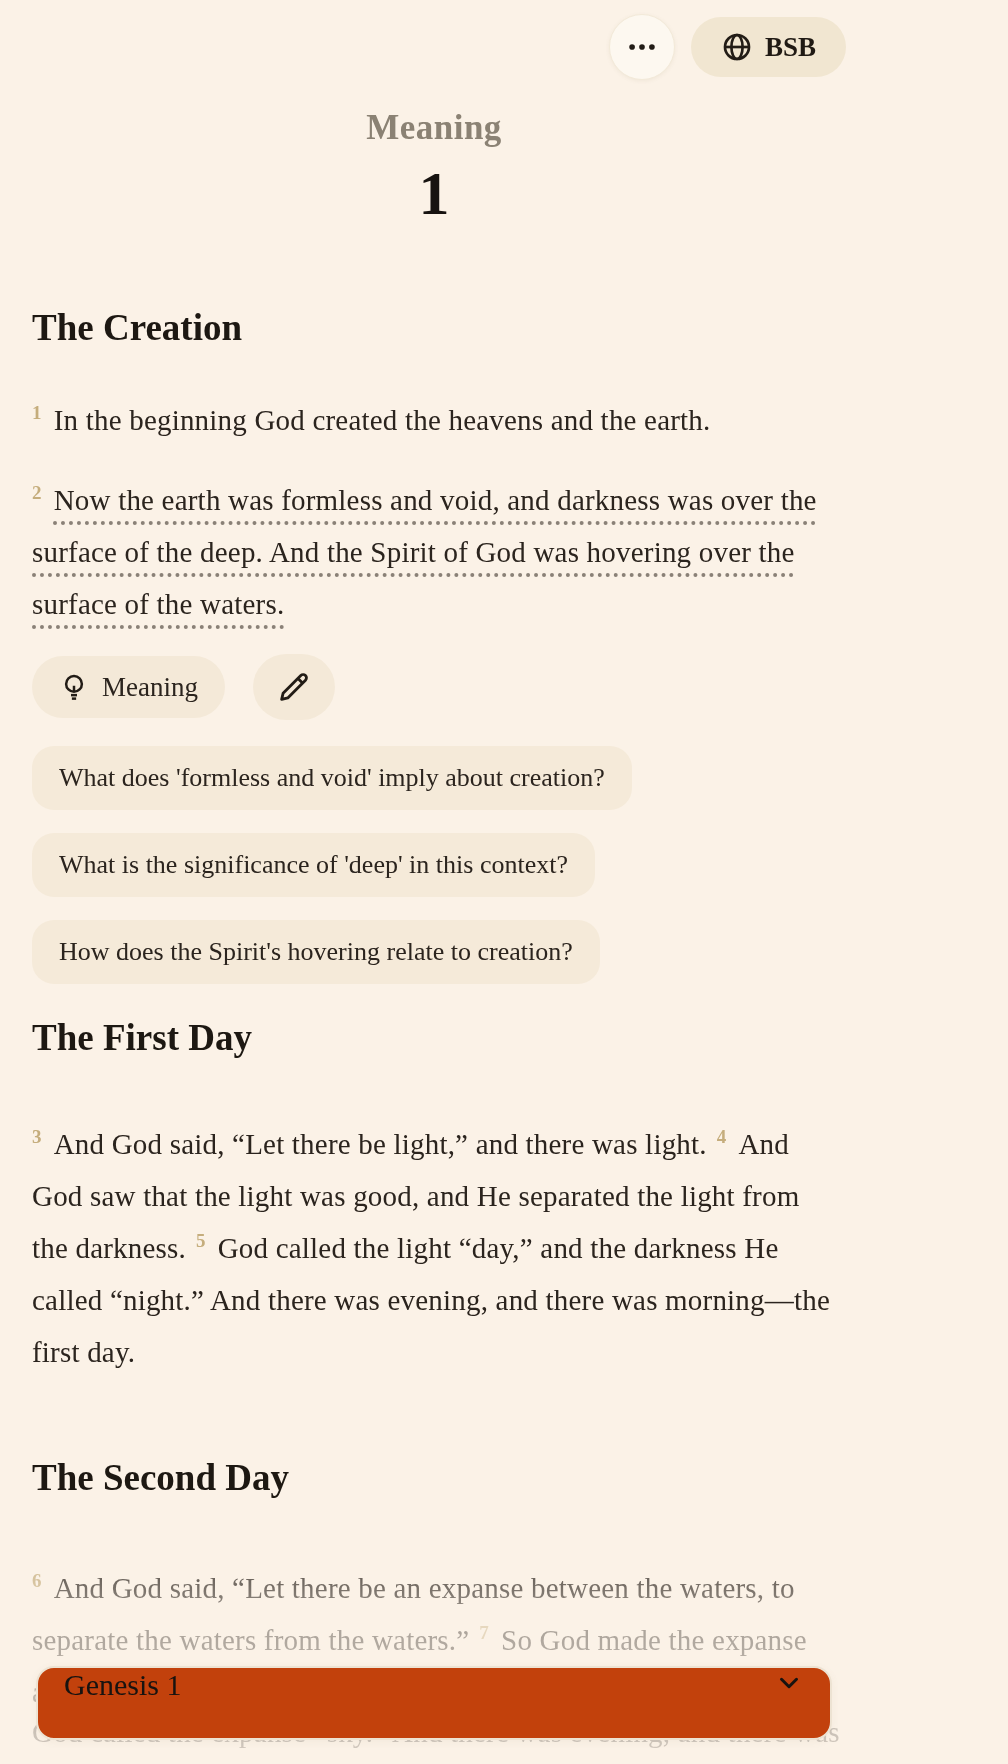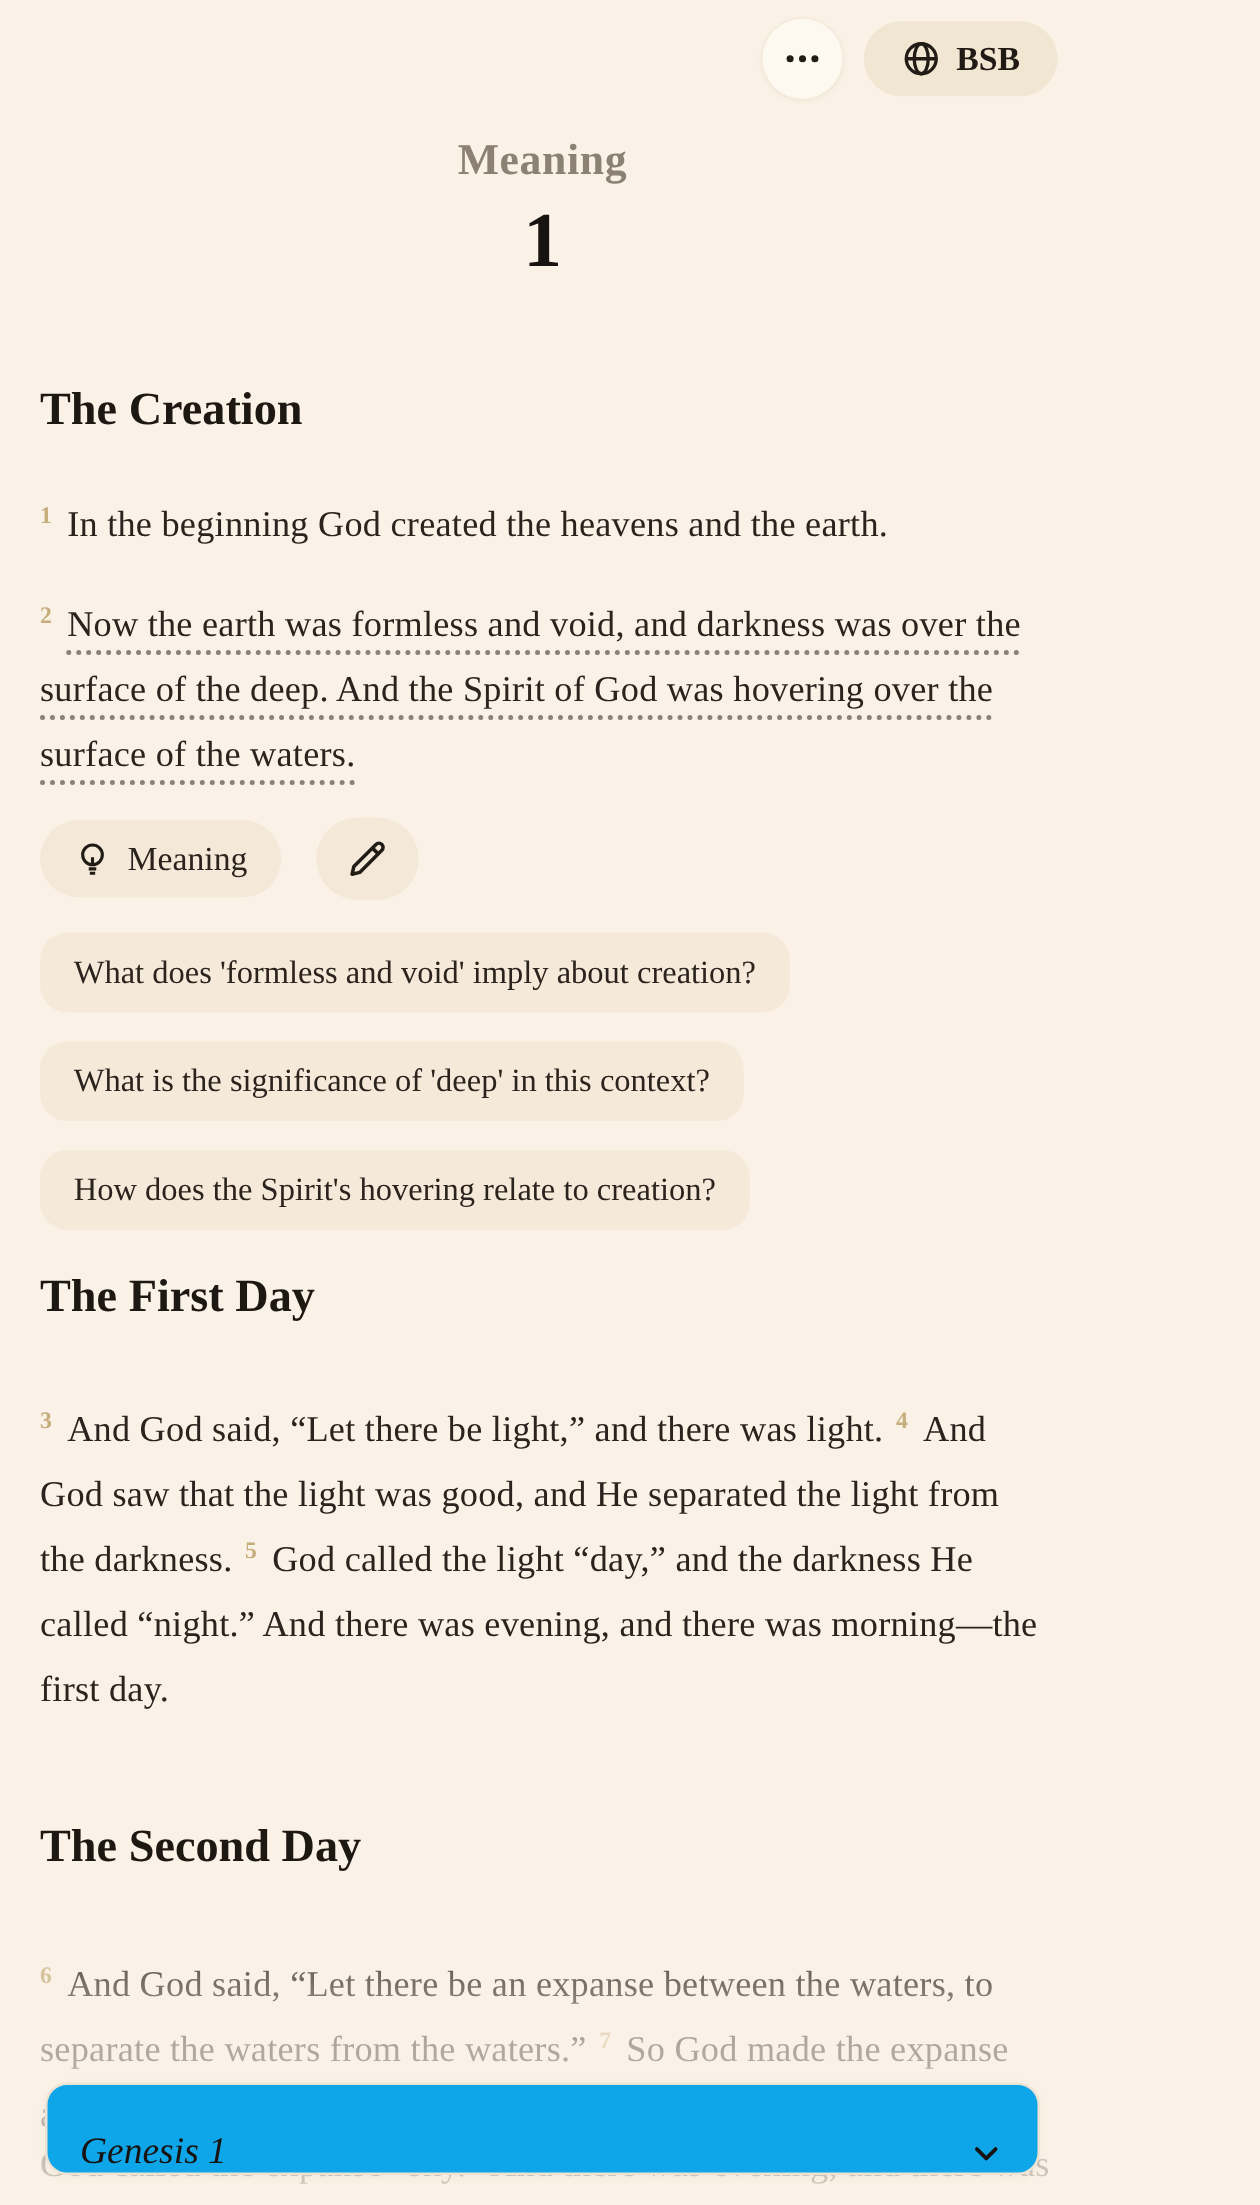--- a/index.html
+++ b/index.html
@@ -98,25 +98,24 @@
     background:linear-gradient(to bottom,
       rgba(251,242,231,0) 0%,
       rgba(251,242,231,.62) 42%,
       rgba(251,242,231,.82) 100%);
     pointer-events:none;
   }
 
   
   .chapter-select{
     position:absolute;left:36px;right:36px;top:1666px;height:74px;z-index:2;
-    background:#0ea5e9;border:2px solid #ede3d3;border-radius:18px;
-    display:flex;align-items:flex-end;justify-content:space-between;
+    background:#c2410c;border:2px solid #ede3d3;border-radius:18px;
+    display:flex;align-items:flex-start;justify-content:space-between;
     padding:0 26px;box-sizing:border-box;cursor:pointer;
     box-shadow:0 2px 8px rgba(120,100,70,.06);
-    font-style:italic;
   }
   .chapter-select .label{font-size:30px;color:#171310;}
 
   svg{display:block;}
 </style>
 </head>
 <body>
 
 <div class="app">
 

